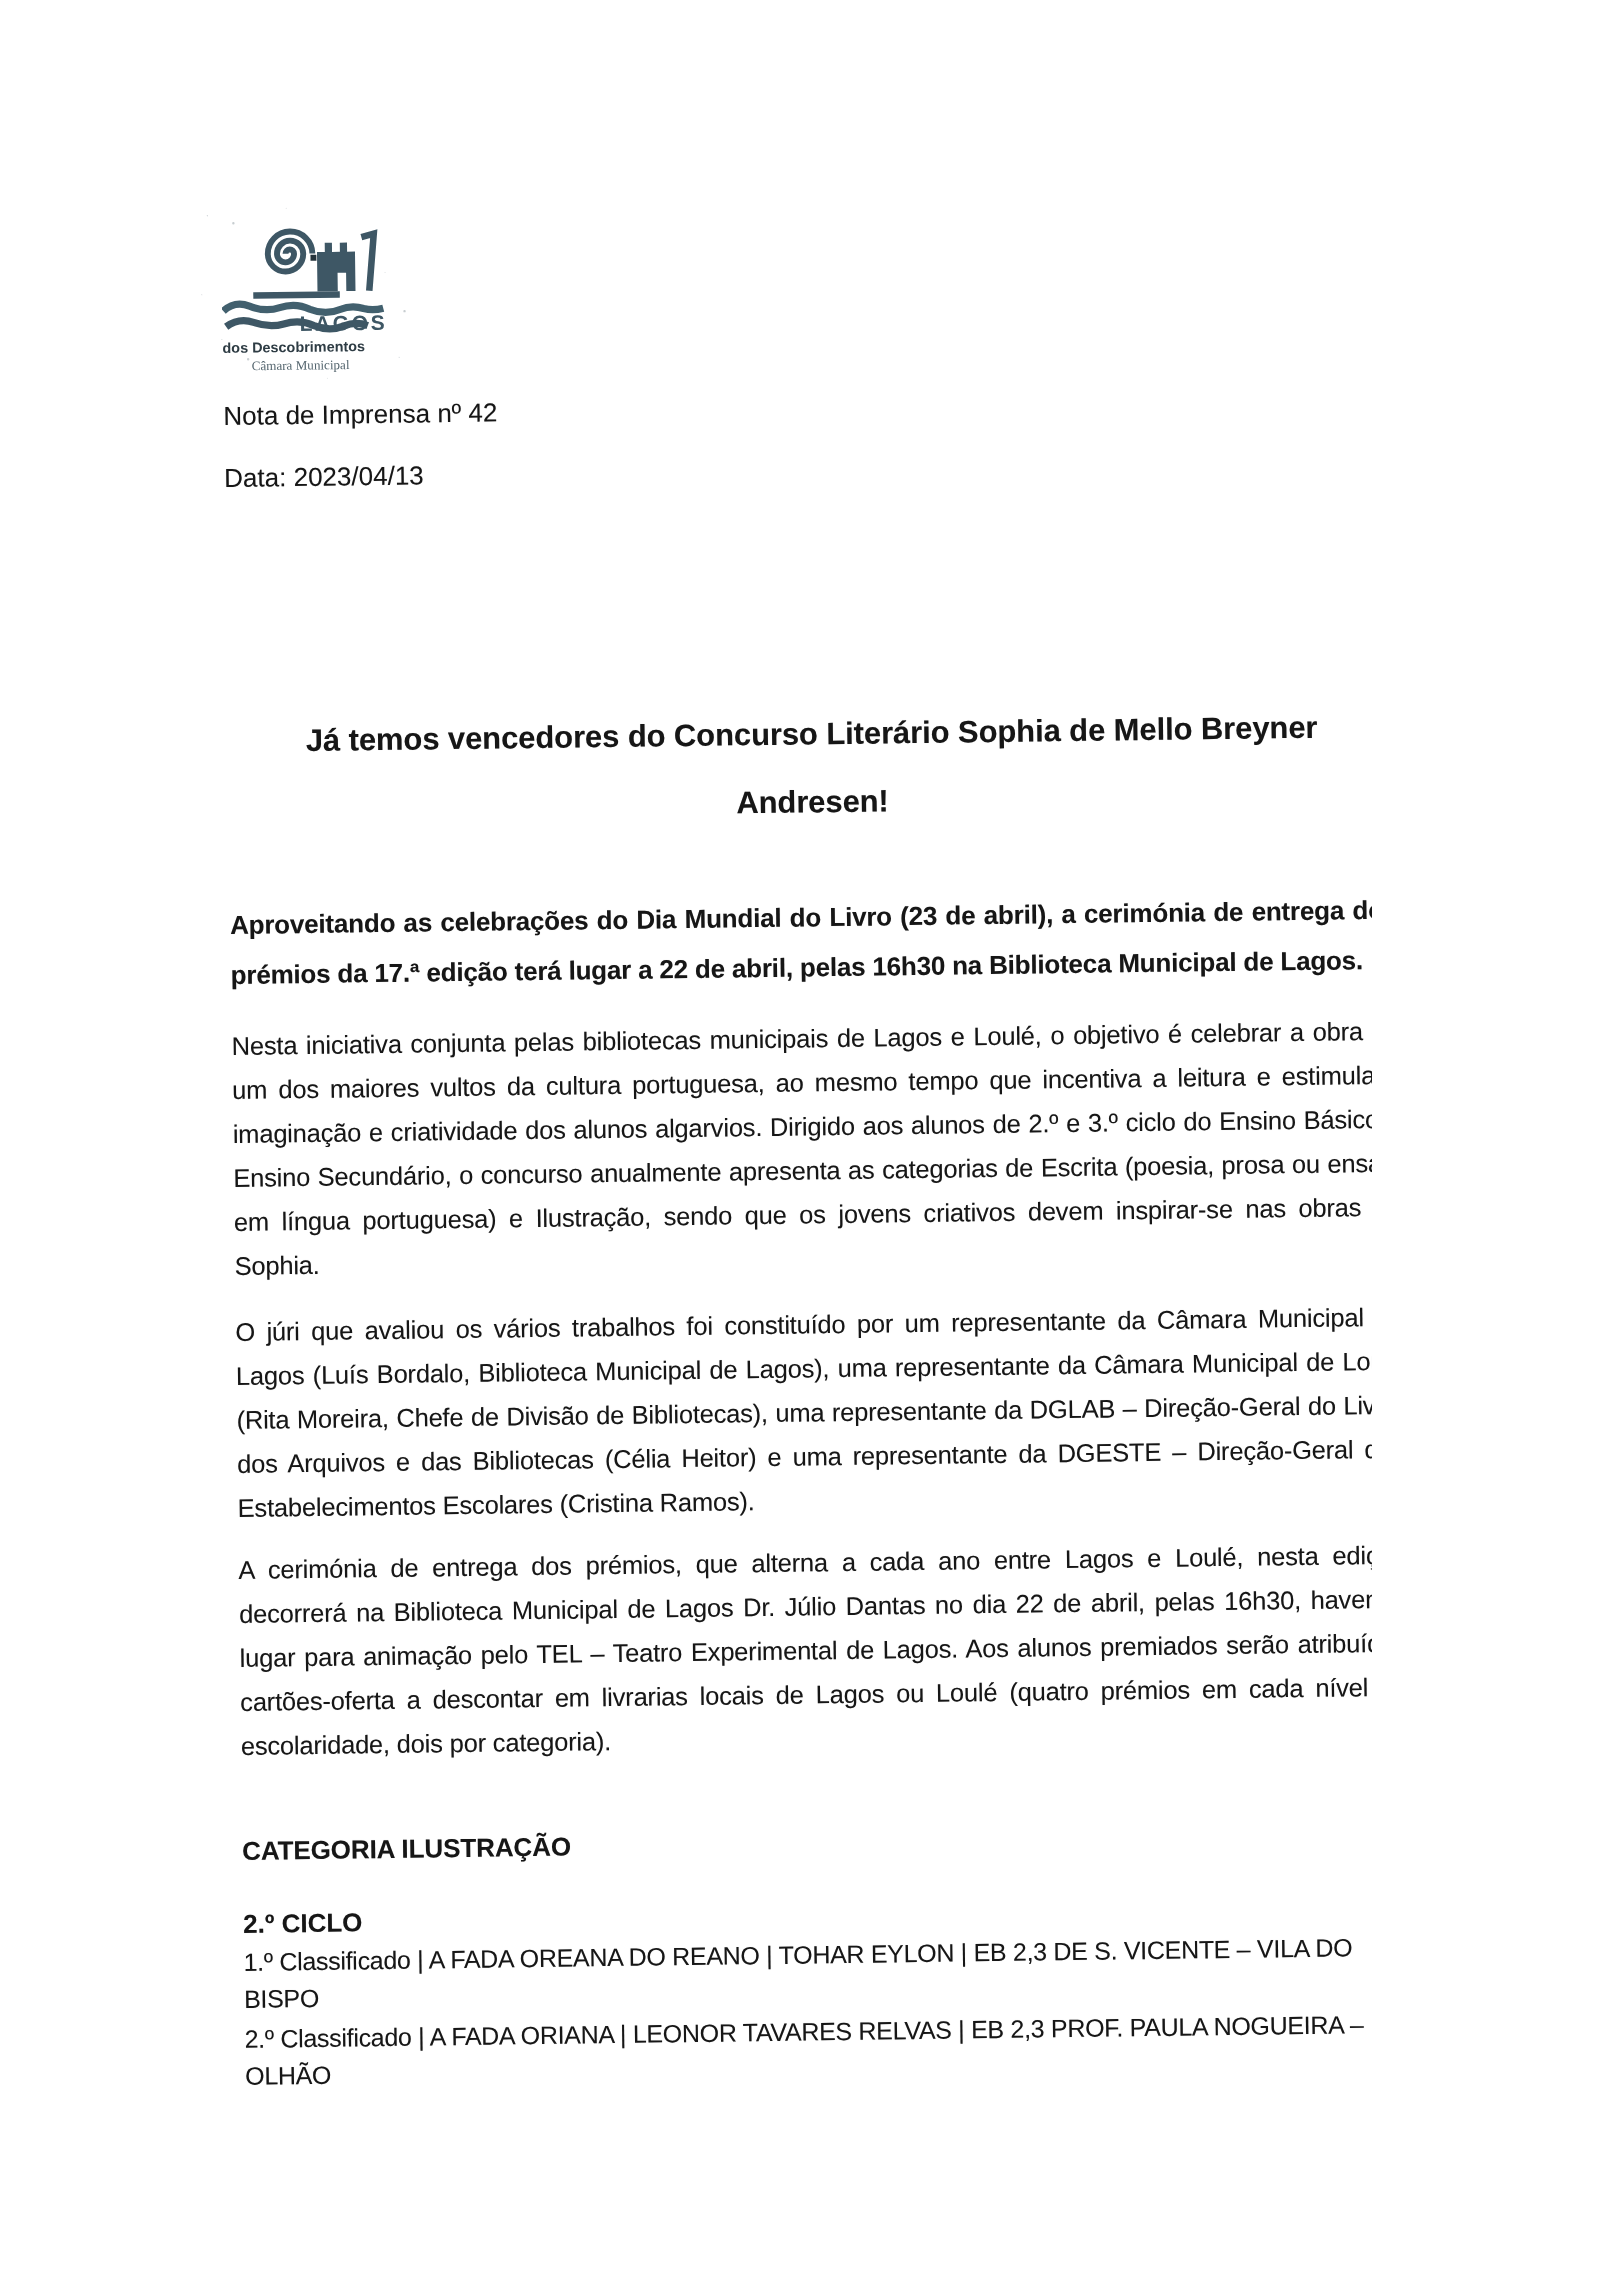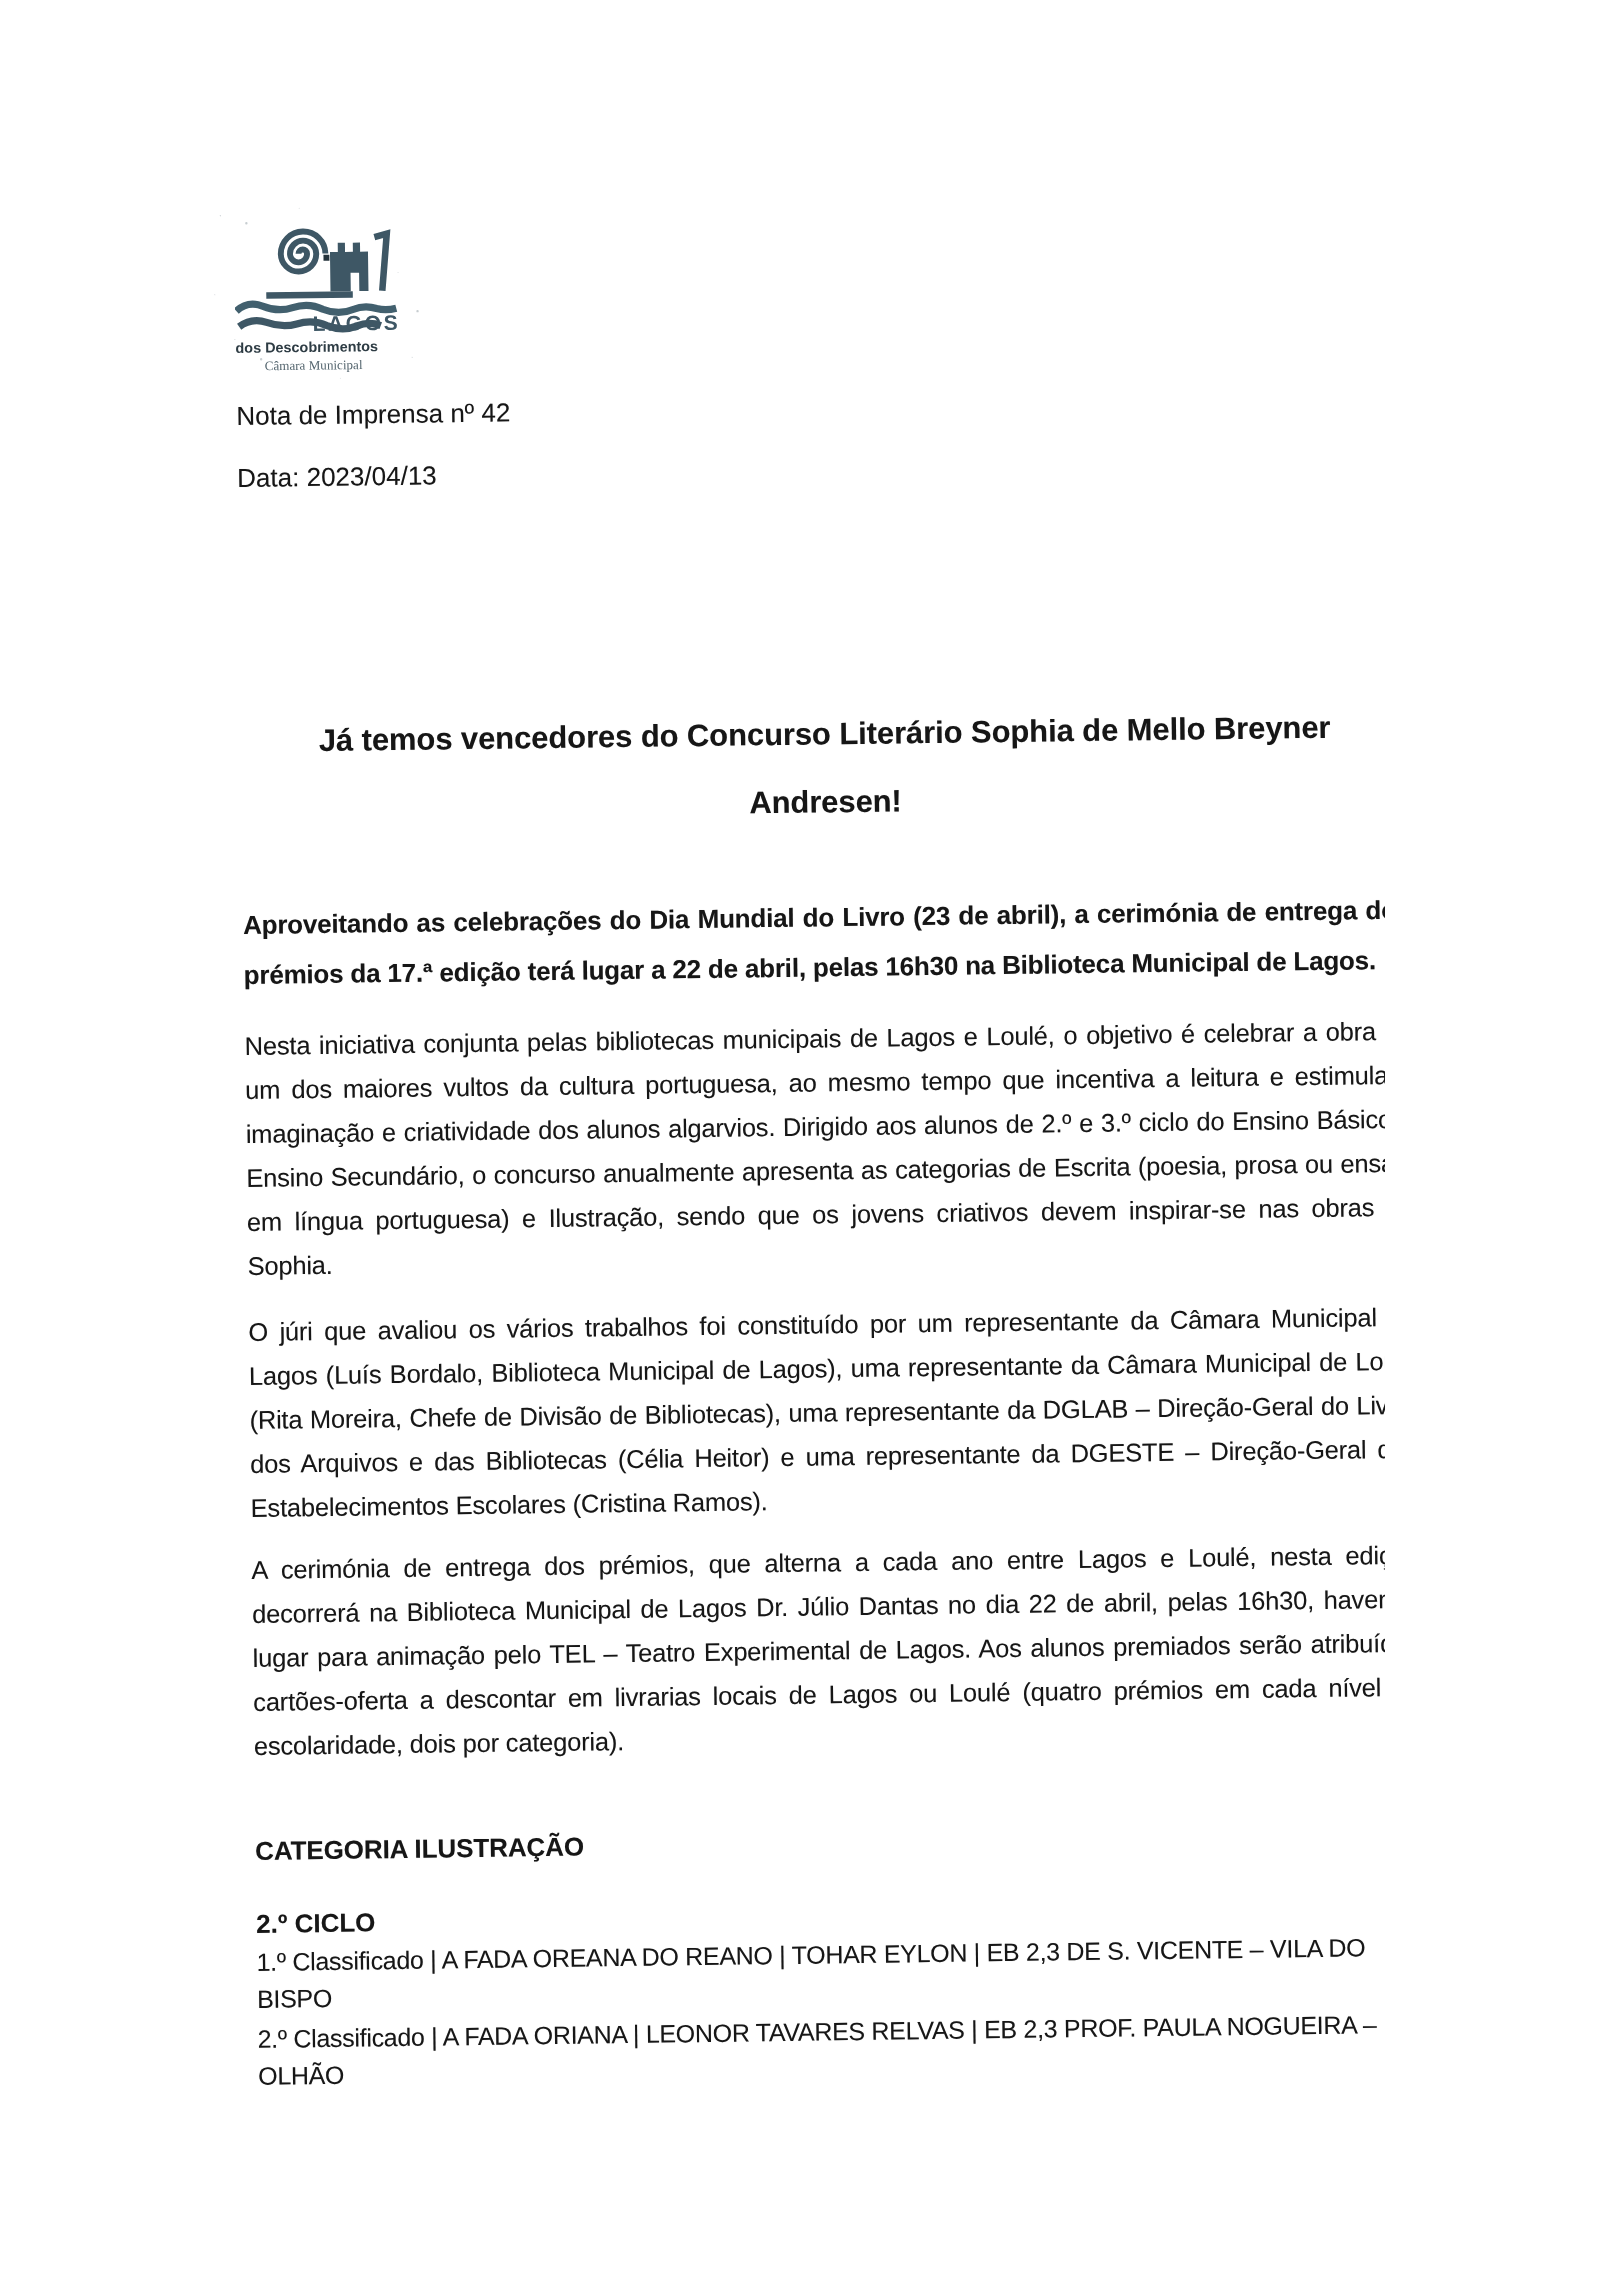--- a/index.html
+++ b/index.html
@@ -3,21 +3,20 @@
 <meta charset="utf-8">
 <style>
   html,body{margin:0;padding:0;background:#ffffff;}
   .page{
     position:relative;
     width:1372px;height:2295px;
     background:#ffffff;
     overflow:hidden;
     font-family:"Liberation Sans","DejaVu Sans",sans-serif;
     color:#161616;
-    margin-left:13px;
   }
   
   .sheet{
     position:absolute;inset:0;
     transform:rotate(-0.75deg);
     transform-origin:50% 40%;
   }
   .blk{position:absolute;left:230px;width:1168px;}
   .scan-text{text-shadow:0 0 0.7px rgba(0,0,0,.28);}
 

